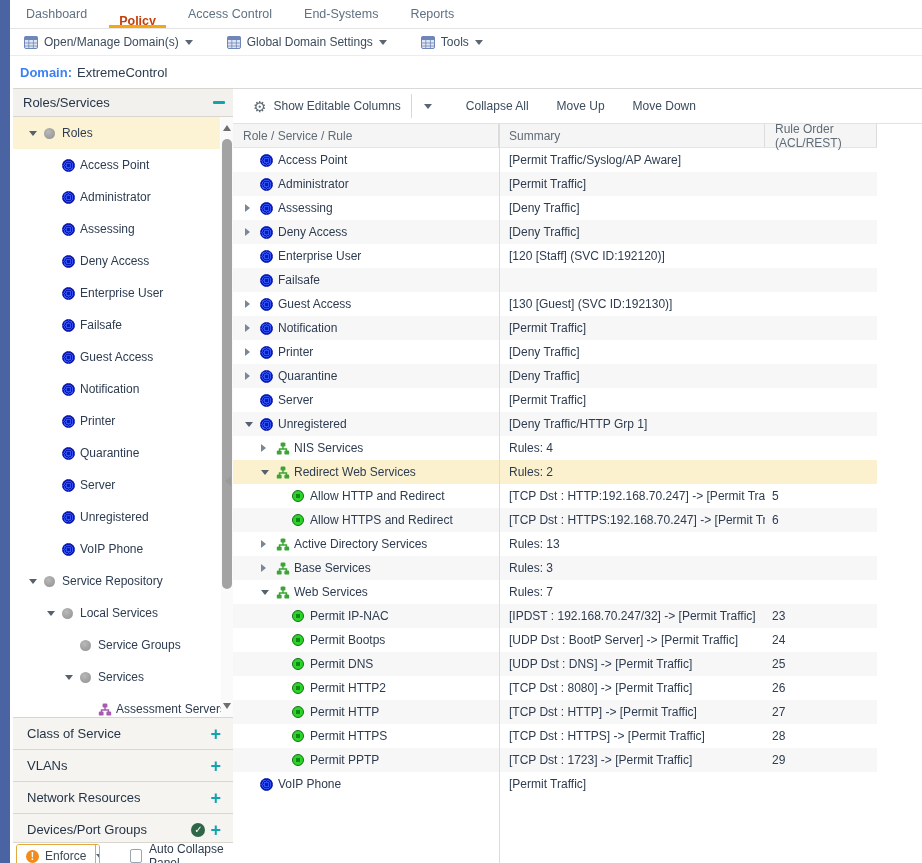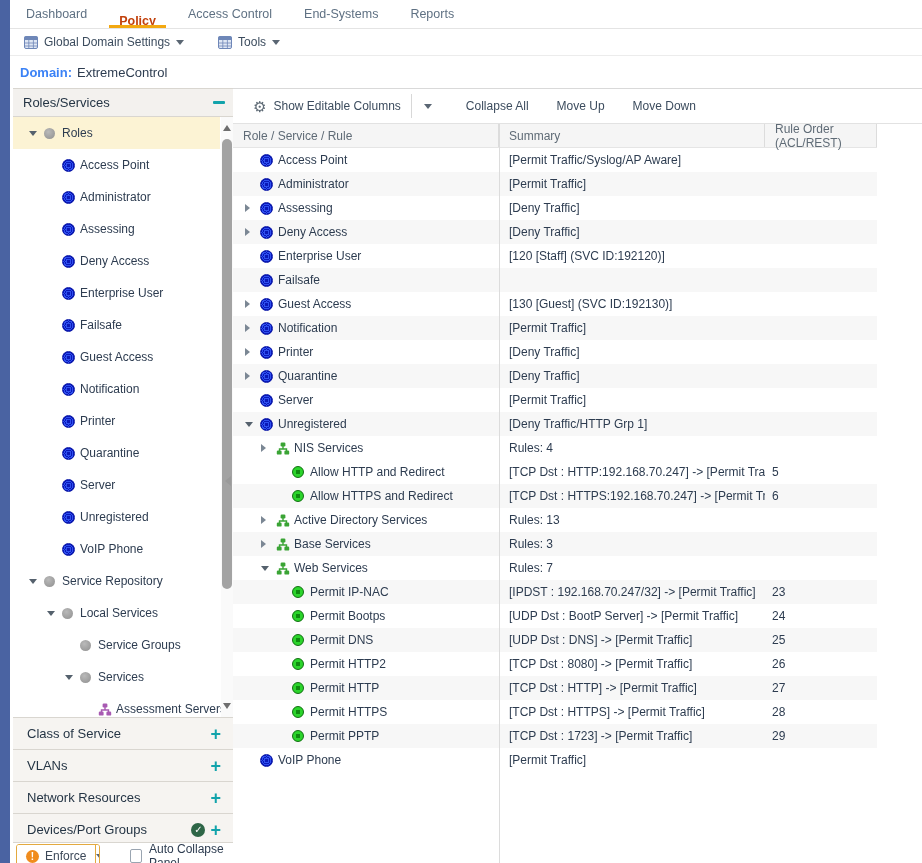--- a/index.html
+++ b/index.html
@@ -148,20 +148,29 @@
     </div>
   </nav>
 
 <div id="menubar">
     <div class="menu-btn">
       <span class="grid-icon"><svg width="14" height="13" viewBox="0 0 14 13">
           <rect x="0.5" y="0.5" width="13" height="12" rx="1.5" fill="#dfe7f4" stroke="#6e87b8"></rect>
           <rect x="0.5" y="0.5" width="13" height="3.5" fill="#6e87b8"></rect>
           <path d="M4.8 4 V13 M9.4 4 V13 M0 7 H14 M0 10 H14" stroke="#6e87b8" stroke-width="0.8"></path>
         </svg></span>
+      <span>Open/Manage Domain(s)</span>
+      <span class="caret-down"></span>
+    </div>
+    <div class="menu-btn">
+      <span class="grid-icon"><svg width="14" height="13" viewBox="0 0 14 13">
+          <rect x="0.5" y="0.5" width="13" height="12" rx="1.5" fill="#dfe7f4" stroke="#6e87b8"></rect>
+          <rect x="0.5" y="0.5" width="13" height="3.5" fill="#6e87b8"></rect>
+          <path d="M4.8 4 V13 M9.4 4 V13 M0 7 H14 M0 10 H14" stroke="#6e87b8" stroke-width="0.8"></path>
+        </svg></span>
       <span>Global Domain Settings</span>
       <span class="caret-down"></span>
     </div>
     <div class="menu-btn">
       <span class="grid-icon"><svg width="14" height="13" viewBox="0 0 14 13">
           <rect x="0.5" y="0.5" width="13" height="12" rx="1.5" fill="#dfe7f4" stroke="#6e87b8"></rect>
           <rect x="0.5" y="0.5" width="13" height="3.5" fill="#6e87b8"></rect>
           <path d="M4.8 4 V13 M9.4 4 V13 M0 7 H14 M0 10 H14" stroke="#6e87b8" stroke-width="0.8"></path>
         </svg></span>
       <span>Tools</span>
@@ -651,91 +660,109 @@
               <rect x="4.6" y="0.5" width="4.8" height="4" rx="1.2" fill="#3aa435"></rect>
               <rect x="0.8" y="8.6" width="4.8" height="4" rx="1.2" fill="#3aa435"></rect>
               <rect x="8.4" y="8.6" width="4.8" height="4" rx="1.2" fill="#3aa435"></rect>
             </svg>
           </span>
           <span class="lbl">NIS Services</span>
         </div>
         <div class="mcell-summary">Rules: 4</div>
         <div class="mcell-order"></div>
       </div>
-      <div class="mrow">
-        <div class="mcell-label" style="padding-left: 44px;">
-          <span class="slot-arrow"></span>
-          <span class="slot-icon">
-            <span class="icon-rule"></span>
-          </span>
-          <span class="lbl">Allow HTTP and Redirect</span>
-        </div>
-        <div class="mcell-summary">[TCP Dst : HTTP:192.168.70.247] -&gt; [Permit Traffic]</div>
-        <div class="mcell-order">5</div>
-      </div>
-      <div class="mrow alt">
-        <div class="mcell-label" style="padding-left: 44px;">
-          <span class="slot-arrow"></span>
-          <span class="slot-icon">
-            <span class="icon-rule"></span>
-          </span>
-          <span class="lbl">Allow HTTPS and Redirect</span>
-        </div>
-        <div class="mcell-summary">[TCP Dst : HTTPS:192.168.70.247] -&gt; [Permit Traffic]</div>
-        <div class="mcell-order">6</div>
-      </div>
-      <div class="mrow">
+      <div class="mrow selected">
         <div class="mcell-label" style="padding-left: 28px;">
           <span class="slot-arrow">
-            <span class="ar-r"></span>
+            <span class="ar-d"></span>
           </span>
           <span class="slot-icon">
             <svg width="14" height="13" viewBox="0 0 14 13">
               <path d="M7 3 V7 M3.5 10 V7 H10.5 V10" stroke="#3aa435" stroke-width="1.4" fill="none"></path>
               <rect x="4.6" y="0.5" width="4.8" height="4" rx="1.2" fill="#3aa435"></rect>
               <rect x="0.8" y="8.6" width="4.8" height="4" rx="1.2" fill="#3aa435"></rect>
               <rect x="8.4" y="8.6" width="4.8" height="4" rx="1.2" fill="#3aa435"></rect>
             </svg>
           </span>
-          <span class="lbl">Active Directory Services</span>
-        </div>
-        <div class="mcell-summary">Rules: 13</div>
-        <div class="mcell-order"></div>
-      </div>
-      <div class="mrow alt">
+          <span class="lbl">Redirect Web Services</span>
+        </div>
+        <div class="mcell-summary">Rules: 2</div>
+        <div class="mcell-order"></div>
+      </div>
+      <div class="mrow">
+        <div class="mcell-label" style="padding-left: 44px;">
+          <span class="slot-arrow"></span>
+          <span class="slot-icon">
+            <span class="icon-rule"></span>
+          </span>
+          <span class="lbl">Allow HTTP and Redirect</span>
+        </div>
+        <div class="mcell-summary">[TCP Dst : HTTP:192.168.70.247] -&gt; [Permit Traffic]</div>
+        <div class="mcell-order">5</div>
+      </div>
+      <div class="mrow alt">
+        <div class="mcell-label" style="padding-left: 44px;">
+          <span class="slot-arrow"></span>
+          <span class="slot-icon">
+            <span class="icon-rule"></span>
+          </span>
+          <span class="lbl">Allow HTTPS and Redirect</span>
+        </div>
+        <div class="mcell-summary">[TCP Dst : HTTPS:192.168.70.247] -&gt; [Permit Traffic]</div>
+        <div class="mcell-order">6</div>
+      </div>
+      <div class="mrow">
         <div class="mcell-label" style="padding-left: 28px;">
           <span class="slot-arrow">
             <span class="ar-r"></span>
           </span>
           <span class="slot-icon">
             <svg width="14" height="13" viewBox="0 0 14 13">
               <path d="M7 3 V7 M3.5 10 V7 H10.5 V10" stroke="#3aa435" stroke-width="1.4" fill="none"></path>
               <rect x="4.6" y="0.5" width="4.8" height="4" rx="1.2" fill="#3aa435"></rect>
               <rect x="0.8" y="8.6" width="4.8" height="4" rx="1.2" fill="#3aa435"></rect>
               <rect x="8.4" y="8.6" width="4.8" height="4" rx="1.2" fill="#3aa435"></rect>
             </svg>
           </span>
-          <span class="lbl">Base Services</span>
-        </div>
-        <div class="mcell-summary">Rules: 3</div>
-        <div class="mcell-order"></div>
-      </div>
-      <div class="mrow">
+          <span class="lbl">Active Directory Services</span>
+        </div>
+        <div class="mcell-summary">Rules: 13</div>
+        <div class="mcell-order"></div>
+      </div>
+      <div class="mrow alt">
         <div class="mcell-label" style="padding-left: 28px;">
           <span class="slot-arrow">
-            <span class="ar-d"></span>
+            <span class="ar-r"></span>
           </span>
           <span class="slot-icon">
             <svg width="14" height="13" viewBox="0 0 14 13">
               <path d="M7 3 V7 M3.5 10 V7 H10.5 V10" stroke="#3aa435" stroke-width="1.4" fill="none"></path>
               <rect x="4.6" y="0.5" width="4.8" height="4" rx="1.2" fill="#3aa435"></rect>
               <rect x="0.8" y="8.6" width="4.8" height="4" rx="1.2" fill="#3aa435"></rect>
               <rect x="8.4" y="8.6" width="4.8" height="4" rx="1.2" fill="#3aa435"></rect>
             </svg>
           </span>
+          <span class="lbl">Base Services</span>
+        </div>
+        <div class="mcell-summary">Rules: 3</div>
+        <div class="mcell-order"></div>
+      </div>
+      <div class="mrow">
+        <div class="mcell-label" style="padding-left: 28px;">
+          <span class="slot-arrow">
+            <span class="ar-d"></span>
+          </span>
+          <span class="slot-icon">
+            <svg width="14" height="13" viewBox="0 0 14 13">
+              <path d="M7 3 V7 M3.5 10 V7 H10.5 V10" stroke="#3aa435" stroke-width="1.4" fill="none"></path>
+              <rect x="4.6" y="0.5" width="4.8" height="4" rx="1.2" fill="#3aa435"></rect>
+              <rect x="0.8" y="8.6" width="4.8" height="4" rx="1.2" fill="#3aa435"></rect>
+              <rect x="8.4" y="8.6" width="4.8" height="4" rx="1.2" fill="#3aa435"></rect>
+            </svg>
+          </span>
           <span class="lbl">Web Services</span>
         </div>
         <div class="mcell-summary">Rules: 7</div>
         <div class="mcell-order"></div>
       </div>
       <div class="mrow alt">
         <div class="mcell-label" style="padding-left: 44px;">
           <span class="slot-arrow"></span>
           <span class="slot-icon">
             <span class="icon-rule"></span>

